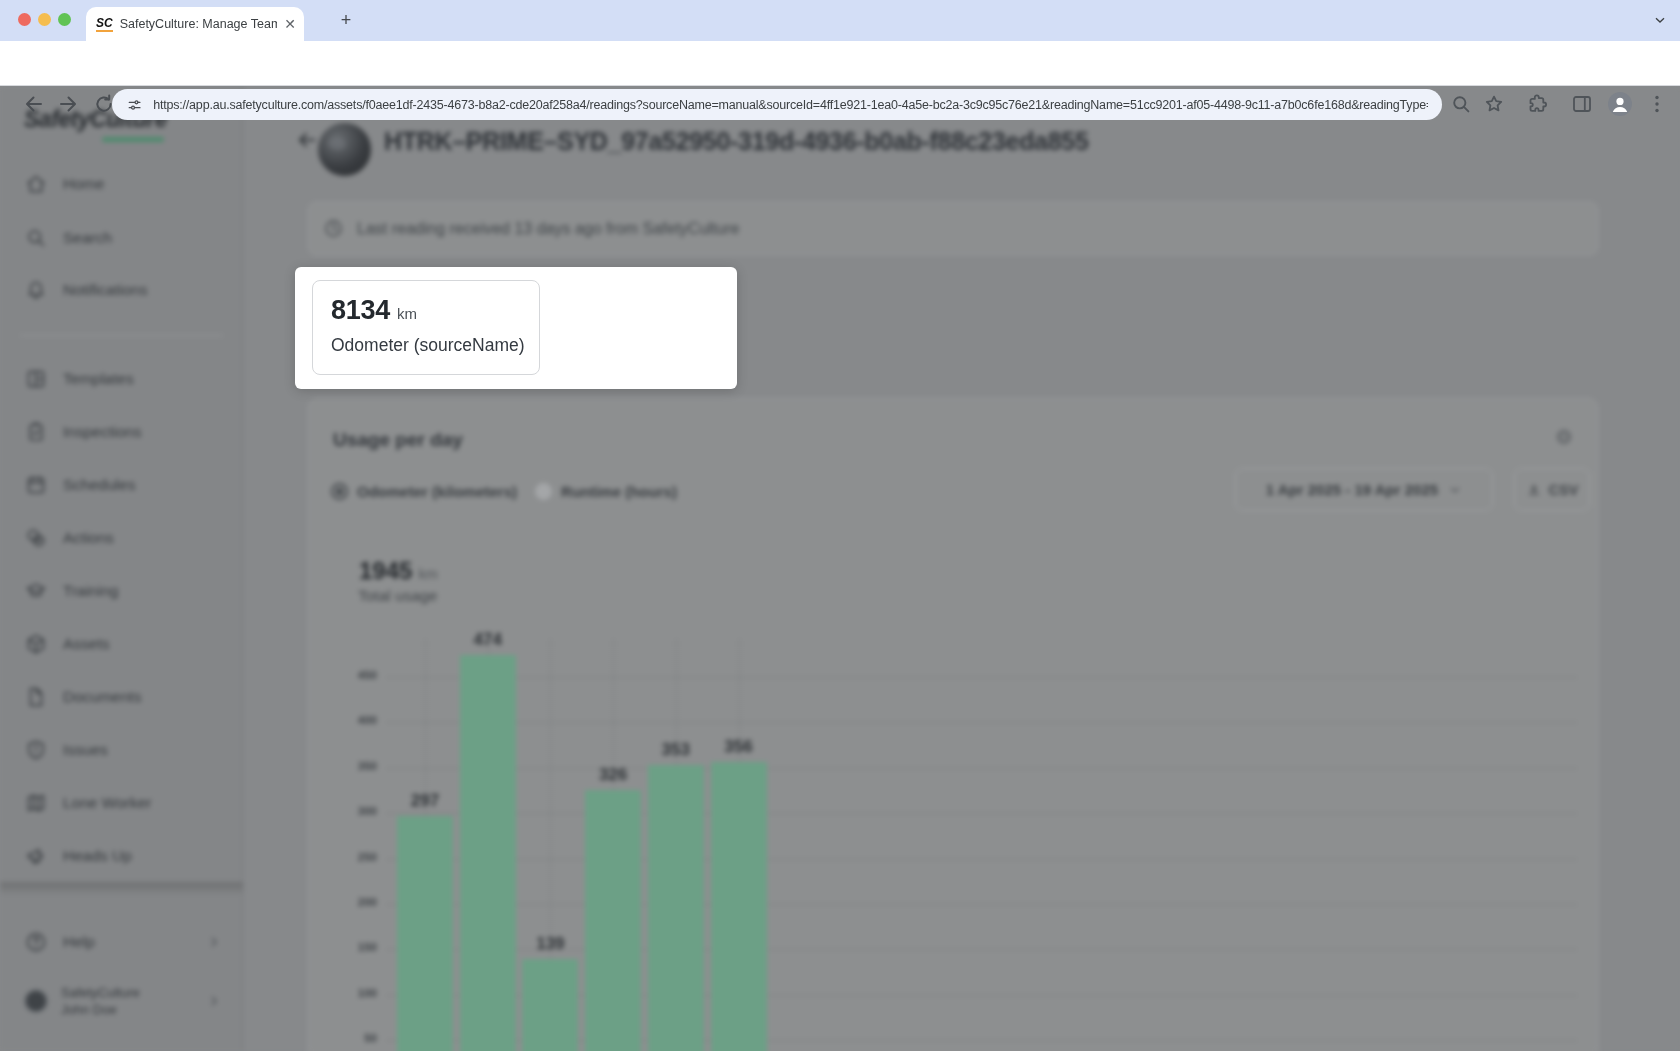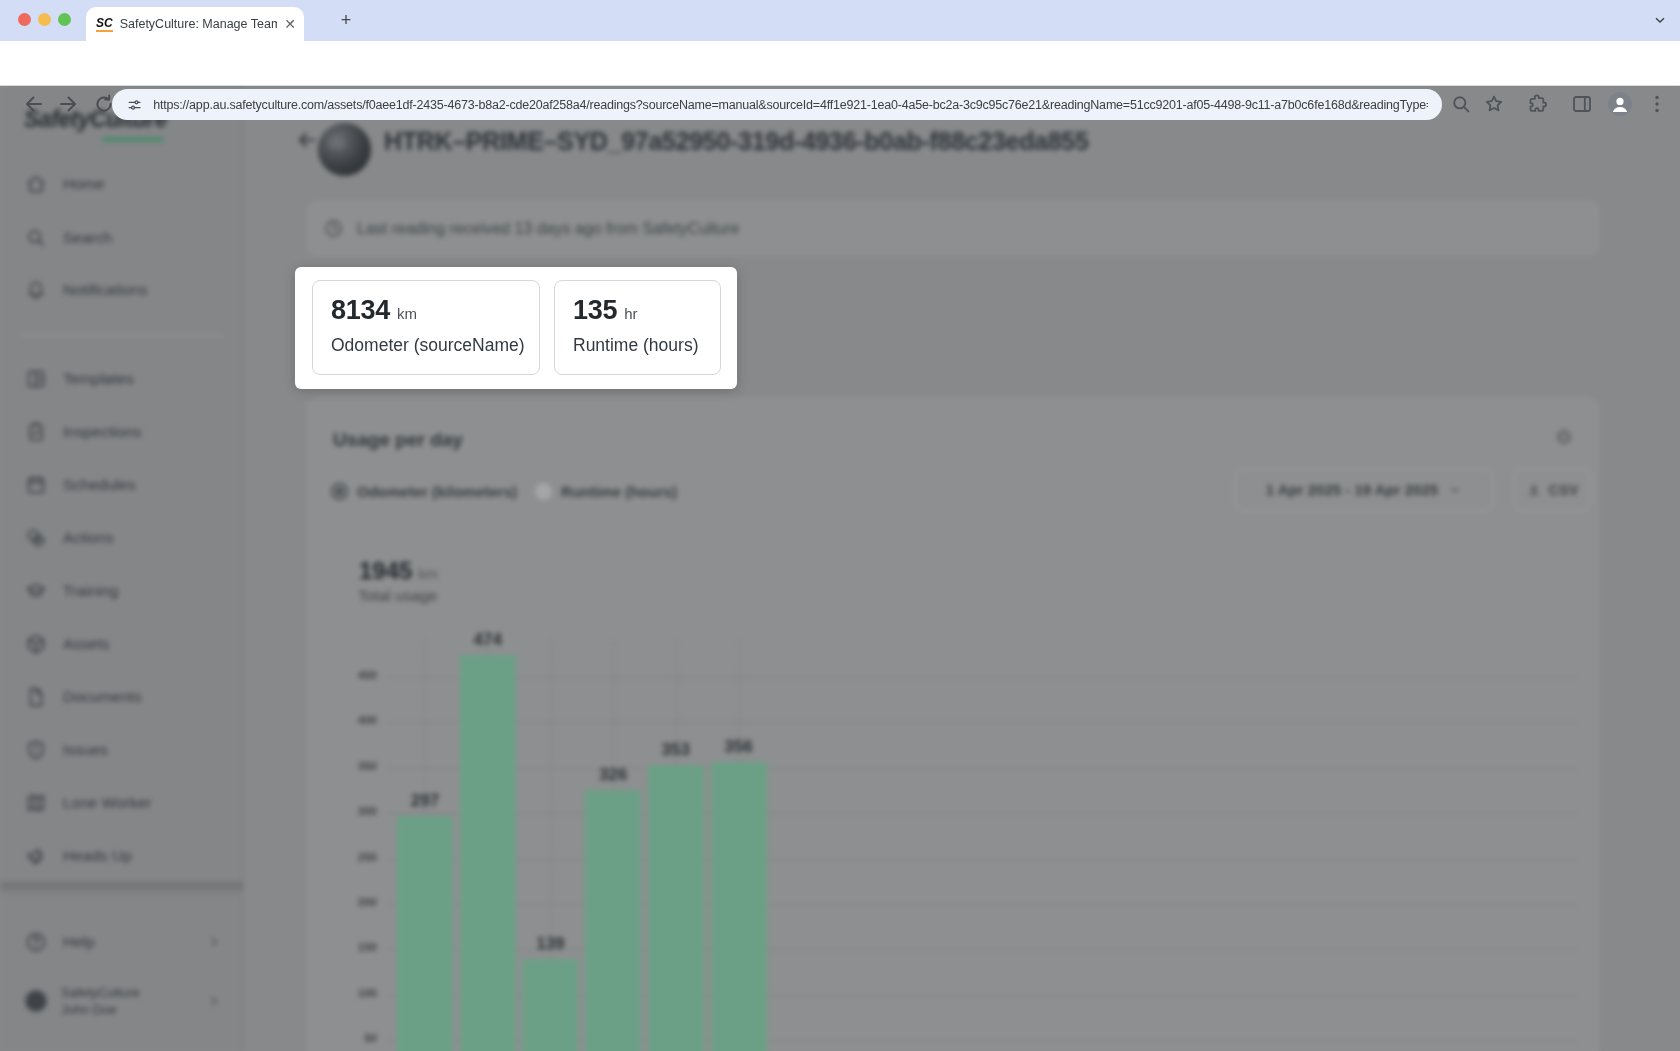--- a/index.html
+++ b/index.html
@@ -449,18 +449,14 @@
           </div>
       </section>
     </main>
   </div>
 
   <div class="spotlight">
     <div class="mcard" style="left:17px;width:228px">
       <div><span class="num">8134</span><span class="unit">km</span></div>
       <div class="cap">Odometer (sourceName)</div>
     </div>
-    <div class="mcard" style="left:259px;width:167px">
-      <div><span class="num">135</span><span class="unit">hr</span></div>
-      <div class="cap">Runtime (hours)</div>
-    </div>
   </div>
 </div>
 
 </body></html>

